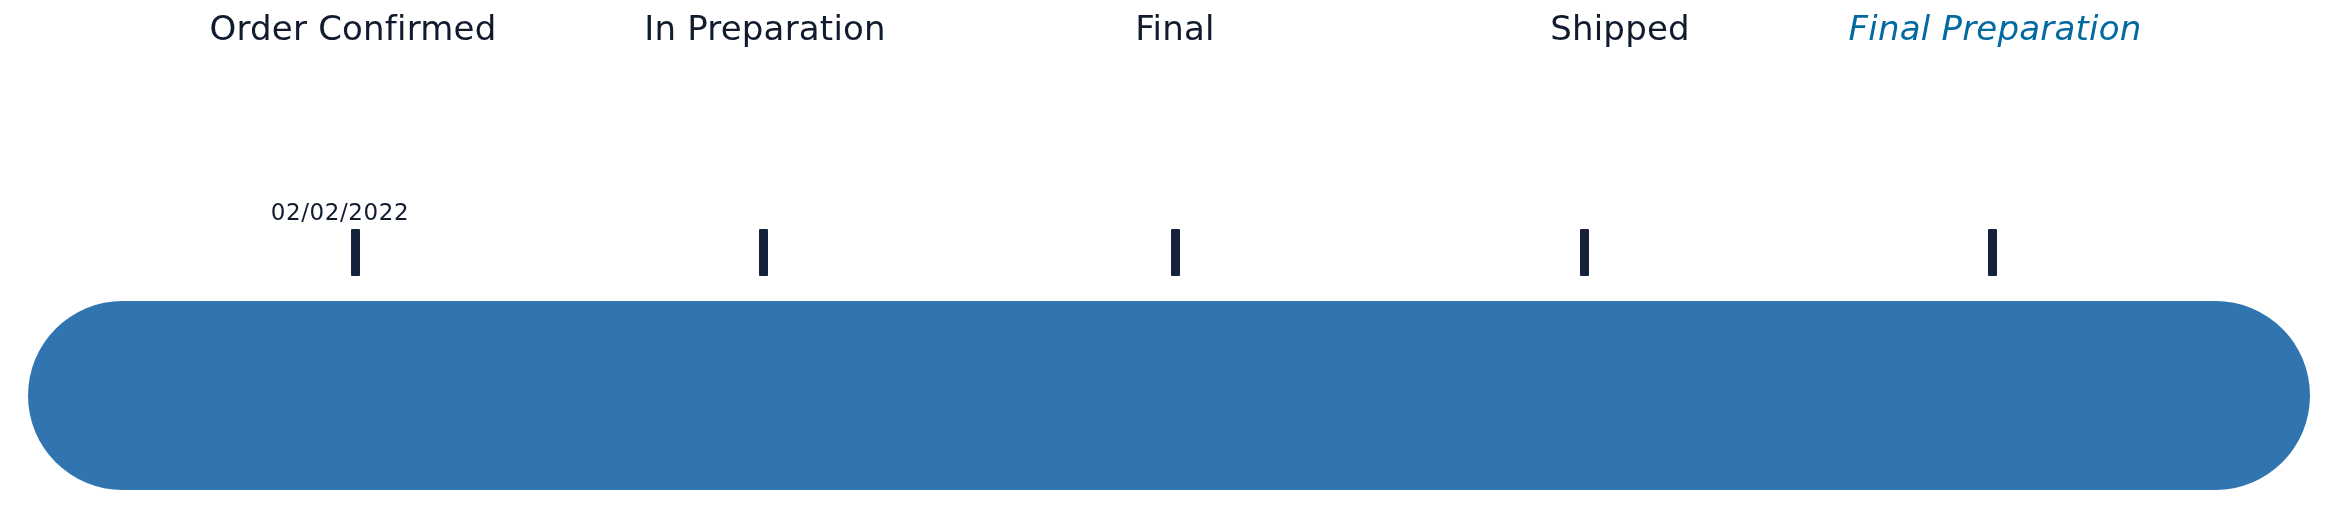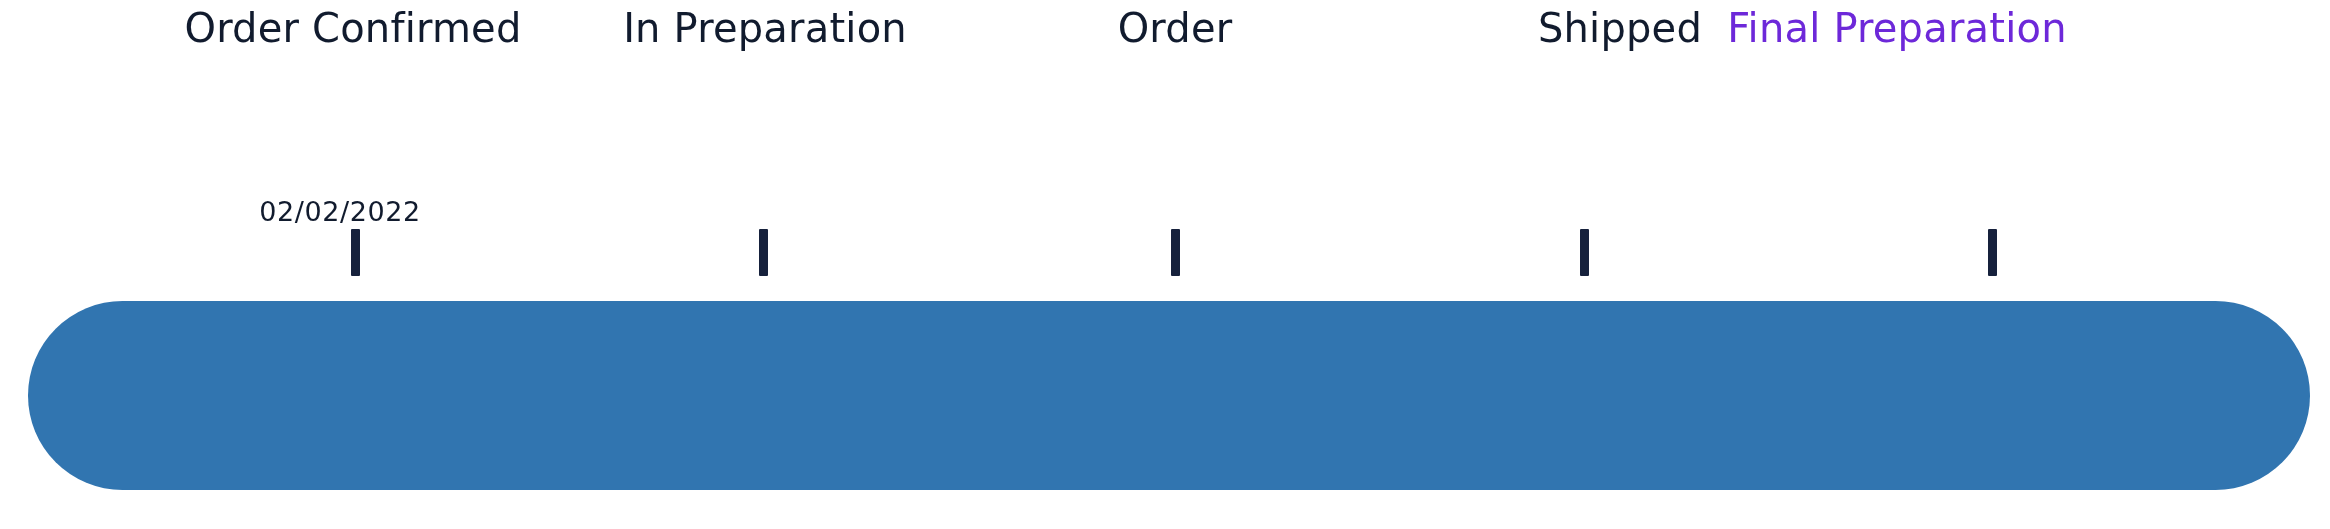--- a/index.html
+++ b/index.html
@@ -19,33 +19,33 @@
     background: #ffffff;
     overflow: hidden;
   }
 
   
   .step-label {
     position: absolute;
     top: 8px;
     transform: translateX(-50%);
     white-space: nowrap;
-    font-size: 40px;
+    font-size: 34px;
     line-height: 40px;
     font-weight: 400;
     letter-spacing: 0.2px;
     color: #111b2e;
   }
 
   
   .date-caption {
     position: absolute;
     transform: translateX(-50%);
     white-space: nowrap;
-    font-size: 27px;
+    font-size: 23px;
     line-height: 32px;
     font-weight: 400;
     letter-spacing: 0.6px;
     color: #111b2e;
   }
 
   
   .tick {
     position: absolute;
     top: 229px;
@@ -67,23 +67,23 @@
     border-radius: 96px;
   }
 </style>
 </head>
 <body>
 
 <div id="tracker" style="background: rgb(255, 255, 255);">
 
   <div class="step-label" style="left: 353px; color: rgb(17, 27, 46);">Order Confirmed</div>
   <div class="step-label" style="left: 765px; color: rgb(17, 27, 46);">In Preparation</div>
-  <div class="step-label" style="left: 1175px; color: rgb(17, 27, 46);">Order</div>
+  <div class="step-label" style="left: 1175px; color: rgb(17, 27, 46);">Final</div>
   <div class="step-label" style="left: 1588px; color: rgb(17, 27, 46); margin-left: 32px;">Shipped</div>
-  <div class="step-label" style="left: 1897px; color: #6d28d9;">Final Preparation</div>
+  <div class="step-label" style="left: 1995px; color: #0369a1; font-style: italic;">Final Preparation</div>
 
   <div class="date-caption" style="left: 340px; top: 196px; color: rgb(17, 27, 46);">02/02/2022</div>
 
   <div class="tick" style="left: 355px; background: rgb(22, 33, 60);"></div>
   <div class="tick" style="left: 763px; background: rgb(22, 33, 60);"></div>
   <div class="tick" style="left: 1175px; background: rgb(22, 33, 60);"></div>
   <div class="tick" style="left: 1584px; background: rgb(22, 33, 60);"></div>
   <div class="tick" style="left: 1992px; background: rgb(22, 33, 60);"></div>
 
   <div class="pill" style="background: rgb(49, 117, 176);">

